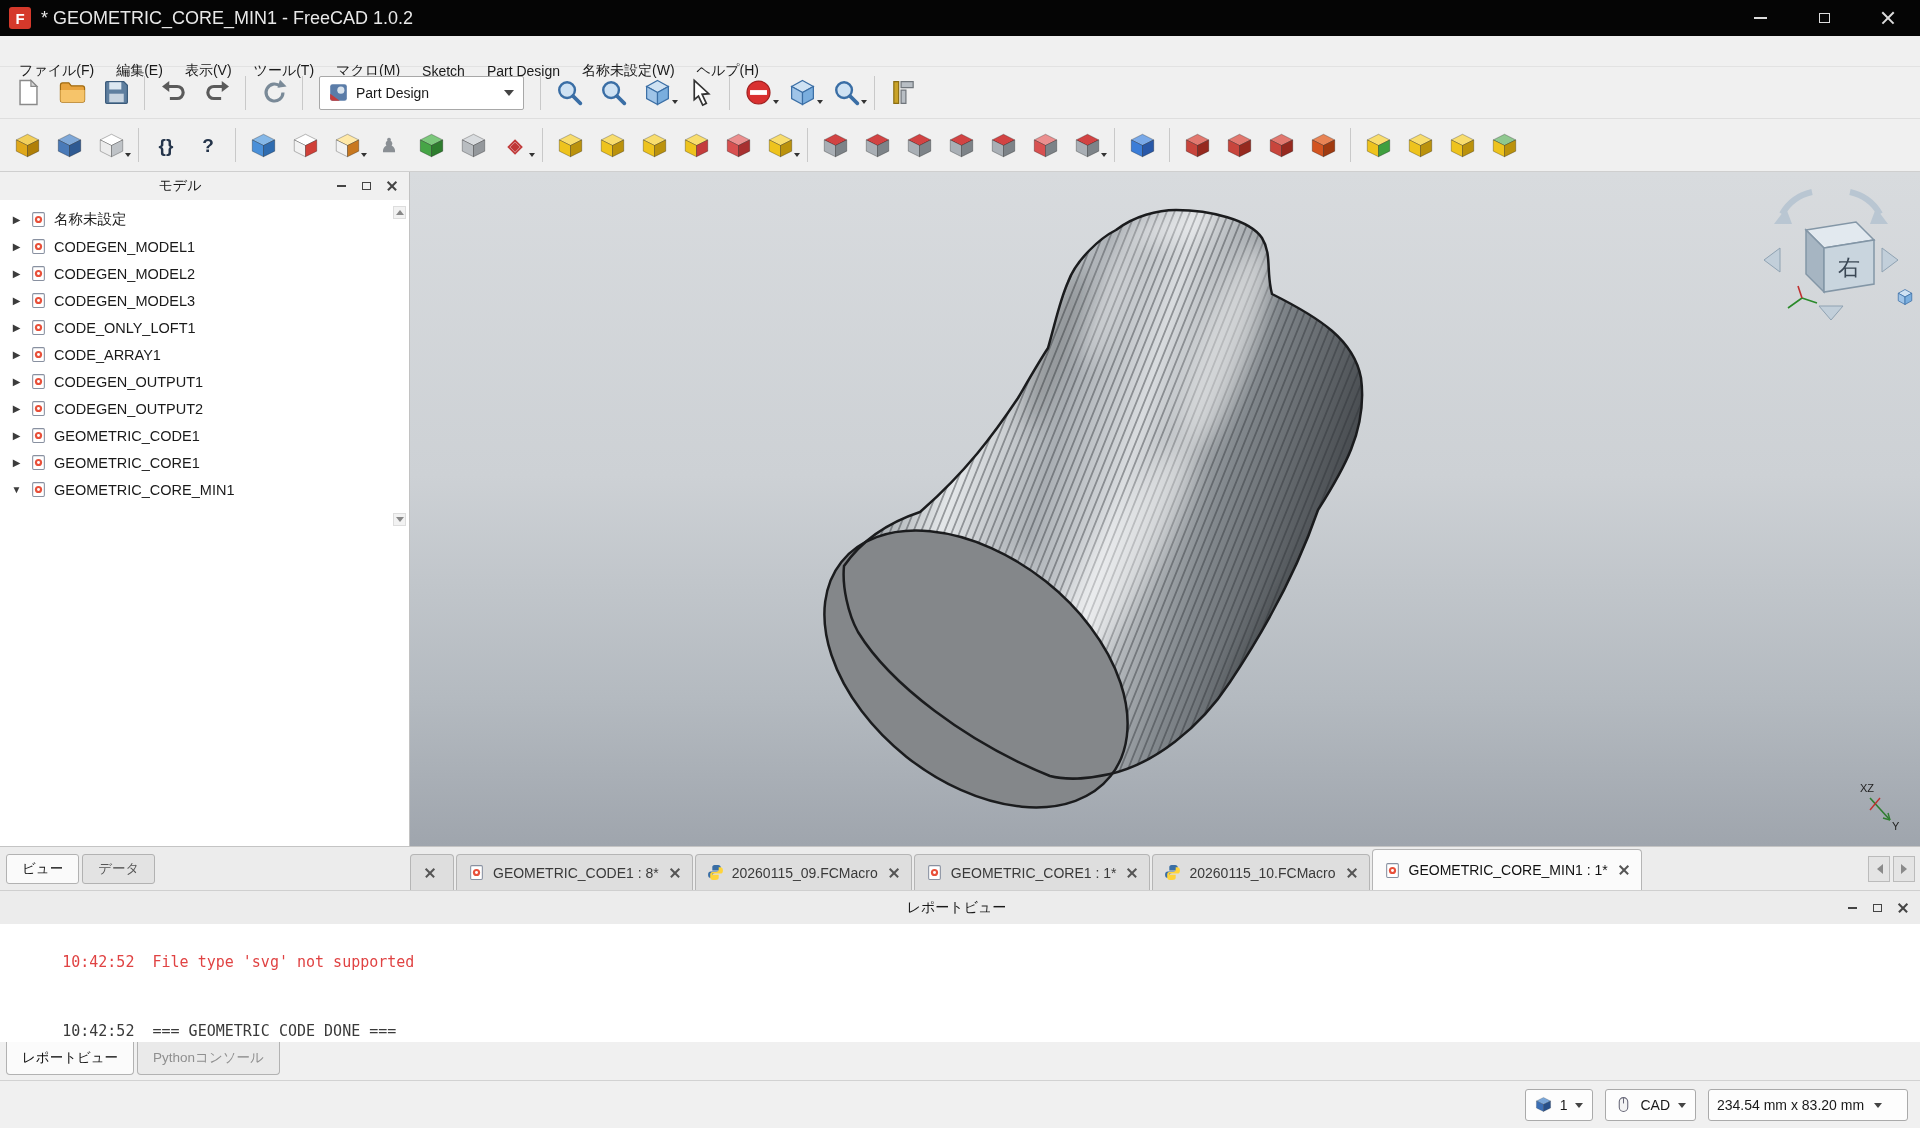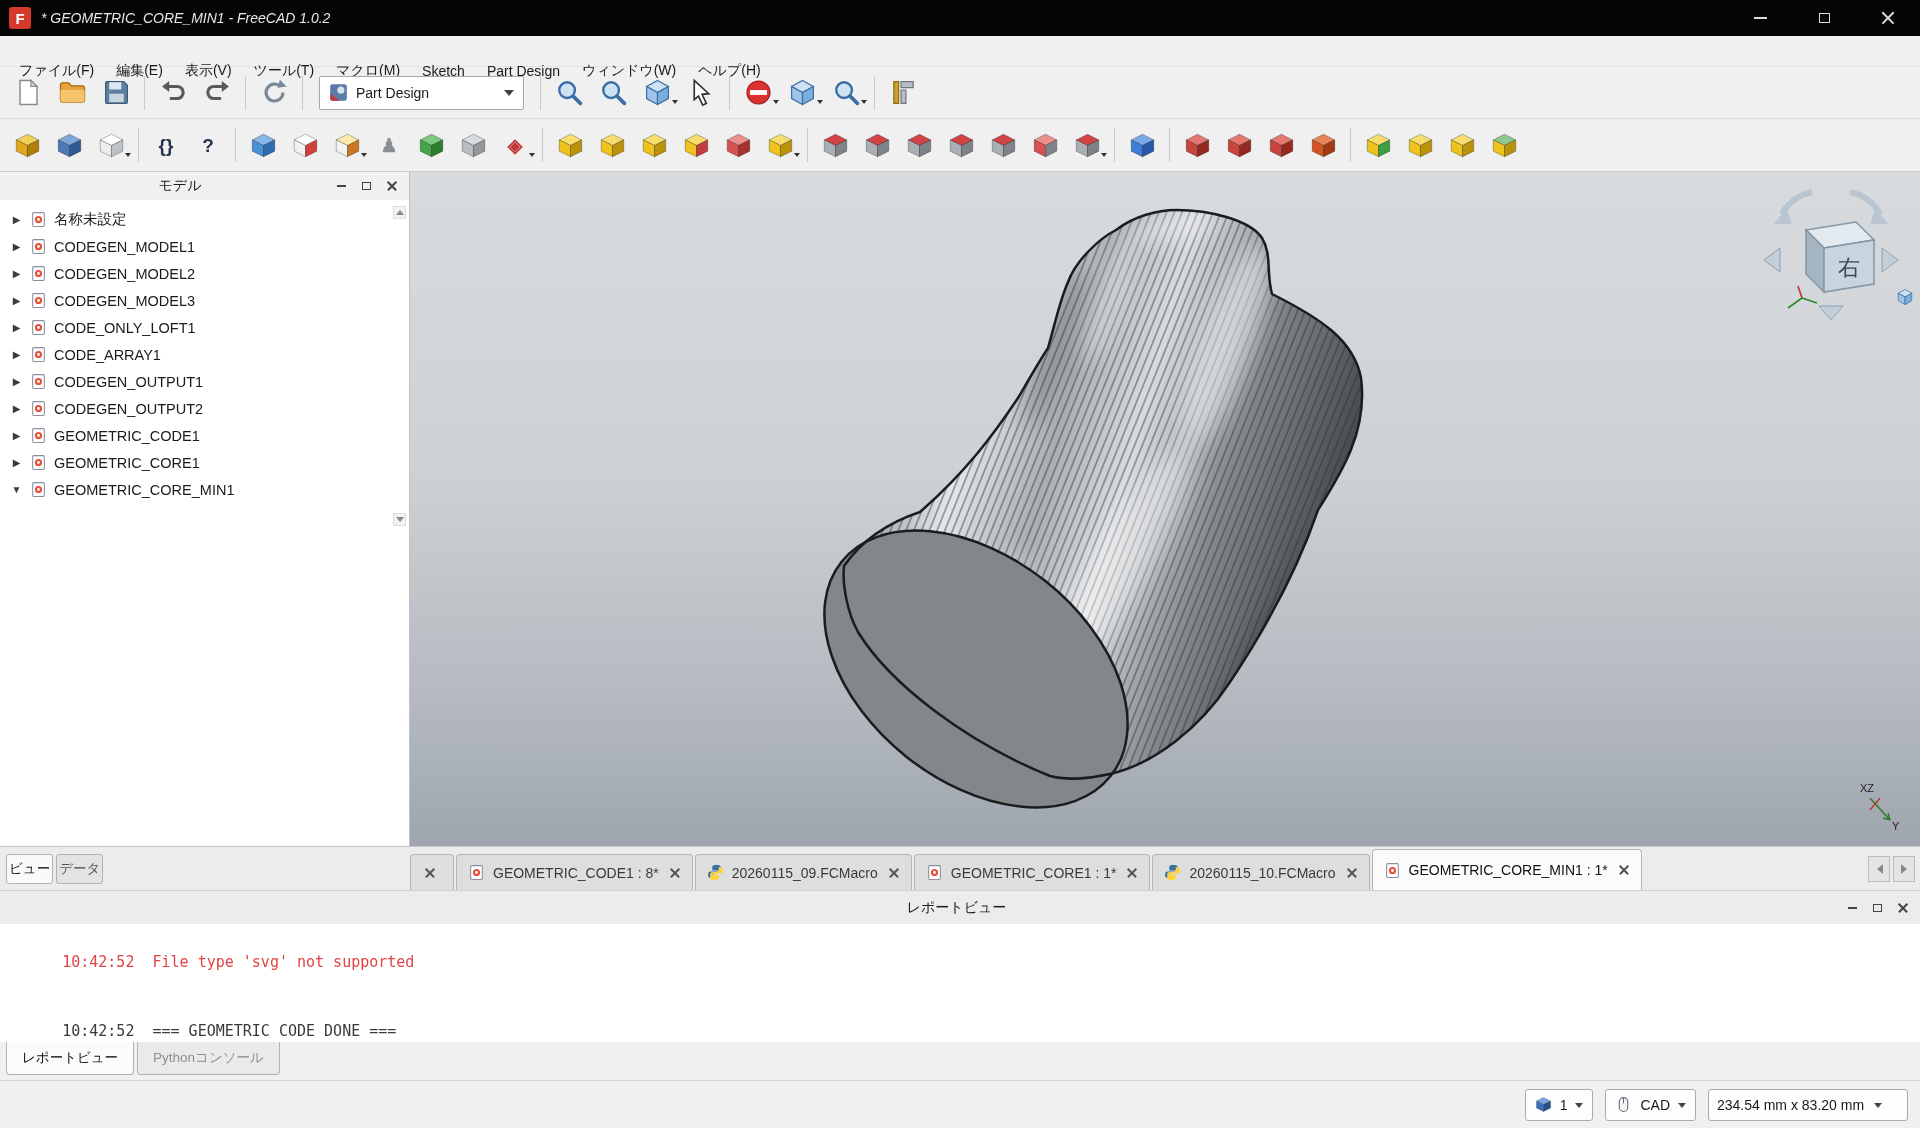--- a/index.html
+++ b/index.html
@@ -3,21 +3,21 @@
 <meta charset="utf-8">
 <style>
   *{margin:0;padding:0;box-sizing:border-box;}
   html,body{width:1920px;height:1128px;overflow:hidden;background:#f0f0f0;
     font-family:"Liberation Sans",sans-serif;color:#1a1a1a;}
 
   
   .titlebar{height:36px;background:#050505;color:#e8e8e8;display:flex;align-items:center;}
   .app-icon{width:22px;height:22px;margin:0 10px 0 9px;background:#d5392b;border-radius:3px;
     color:#fff;font-weight:bold;font-size:15px;display:flex;align-items:center;justify-content:center;}
-  .title-text{font-size:14px;font-style:italic;}
+  .title-text{font-size:18px;}
   .win-controls{margin-left:auto;display:flex;height:36px;}
   .win-btn{width:64px;height:36px;display:flex;align-items:center;justify-content:center;}
   .ic-min{width:13px;height:2px;background:#dcdcdc;}
   .ic-max{width:11px;height:10px;border:1.5px solid #dcdcdc;background:transparent;}
   .ic-close{position:relative;width:14px;height:14px;}
   .ic-close::before,.ic-close::after{content:"";position:absolute;left:-1px;top:6px;width:16px;height:1.8px;background:#dcdcdc;}
   .ic-close::before{transform:rotate(45deg);} .ic-close::after{transform:rotate(-45deg);}
 
   
   .menubar{height:30px;background:#f0f0f0;display:flex;align-items:center;padding-left:8px;font-size:14px;}
@@ -75,21 +75,21 @@
     background:linear-gradient(180deg,#d8dbde 0%,#cdd1d5 45%,#b4bac0 78%,#9fa5ad 100%);}
   .solid{position:absolute;left:0;top:0;width:1509px;height:674px;}
   .navcube{position:absolute;right:14px;top:6px;width:150px;height:150px;}
   .minicube{position:absolute;right:6px;top:116px;width:18px;height:18px;}
   .axiscross{position:absolute;right:14px;bottom:14px;width:48px;height:52px;}
 
   
   .dock-row{position:absolute;top:846px;left:0;width:1920px;height:44px;background:#ececec;
     border-top:1px solid #c4c4c4;display:flex;}
   .panel-tabs{width:410px;flex:none;display:flex;align-items:center;gap:3px;padding-left:6px;}
-  .panel-tab{padding:5px 2px;font-size:13.5px;border:1px solid #b2b2b2;border-radius:3px;background:#e3e3e3;color:#555;}
+  .panel-tab{padding:5px 15px;font-size:13.5px;border:1px solid #b2b2b2;border-radius:3px;background:#e3e3e3;color:#555;}
   .panel-tab.active{background:#fafafa;color:#111;}
   .doc-tabs{flex:1;display:flex;align-items:flex-end;gap:2px;padding-top:3px;overflow:hidden;}
   .doc-tab{height:36px;display:flex;align-items:center;gap:8px;padding:0 11px;background:#dedede;
     border:1px solid #b5b5b5;border-bottom:none;border-radius:4px 4px 0 0;font-size:14px;color:#3a3a3a;flex:none;}
   .doc-tab.active{background:#fbfbfb;height:41px;color:#111;}
   .doc-tab svg.dticon{width:17px;height:17px;flex:none;}
   .doc-tab.partial{width:44px;}
   .tab-close{position:relative;width:12px;height:12px;margin-left:2px;}
   .tab-close::before,.tab-close::after{content:"";position:absolute;left:0;top:5px;width:12px;height:1.7px;background:#555;}
   .tab-close::before{transform:rotate(45deg);} .tab-close::after{transform:rotate(-45deg);}
@@ -246,21 +246,21 @@
 
     <div class="menu-item">
       <span>Sketch</span>
     </div>
 
     <div class="menu-item">
       <span>Part Design</span>
     </div>
 
     <div class="menu-item">
-      <span>ウィンドウ(W)</span>
+      <span>名称未設定(W)</span>
     </div>
 
     <div class="menu-item">
       <span>ヘルプ(H)</span>
     </div>
   </div>
 
 <div class="toolbar1">
   <div class="tb-group">
 

